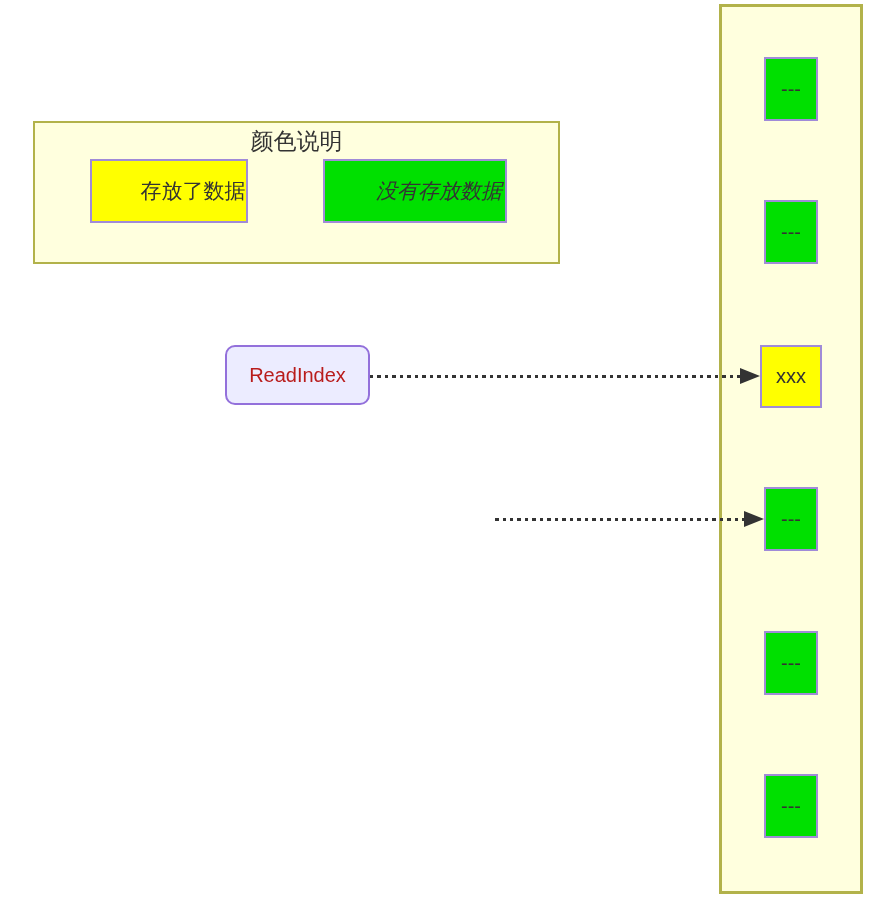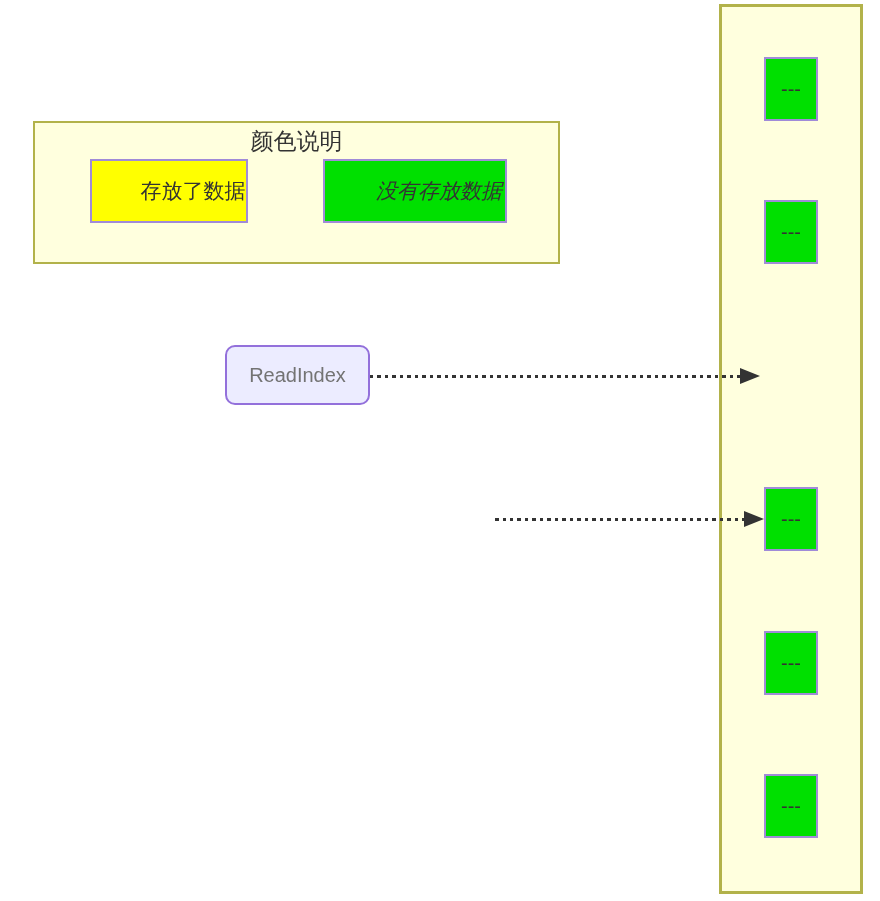--- a/index.html
+++ b/index.html
@@ -65,21 +65,21 @@
   .pointer-node {
     position: absolute;
     box-sizing: border-box;
     background: #ECECFF;
     border: 2px solid #9370DB;
     border-radius: 10px;
     display: flex;
     align-items: center;
     justify-content: center;
     font-size: 20px;
-    color: #737373;
+    color: #b91c1c;
   }
   .node-read  { left: 225px; top: 345px; width: 145px; height: 60px; }
   .node-write { left: 100px; top: 488px; width: 395px; height: 64px; }
   
   .arrow-line {
     position: absolute;
     height: 3px;
     background: repeating-linear-gradient(90deg,
       #333333 0px, #333333 3.5px,
       transparent 3.5px, transparent 7.5px);
@@ -122,20 +122,23 @@
   <div class="arrow-line arrow2-line"></div>
   <div class="arrow-head arrow2-head"></div>
 
   <div class="yellow-container buffer-column">
     <div class="cell empty cell-0">
       <span>---</span>
     </div>
     <div class="cell empty cell-1">
       <span>---</span>
     </div>
+    <div class="cell filled cell-2">
+      <span>xxx</span>
+    </div>
     <div class="cell empty cell-3">
       <span>---</span>
     </div>
     <div class="cell empty cell-4">
       <span>---</span>
     </div>
     <div class="cell empty cell-5">
       <span>---</span>
     </div>
   </div>

